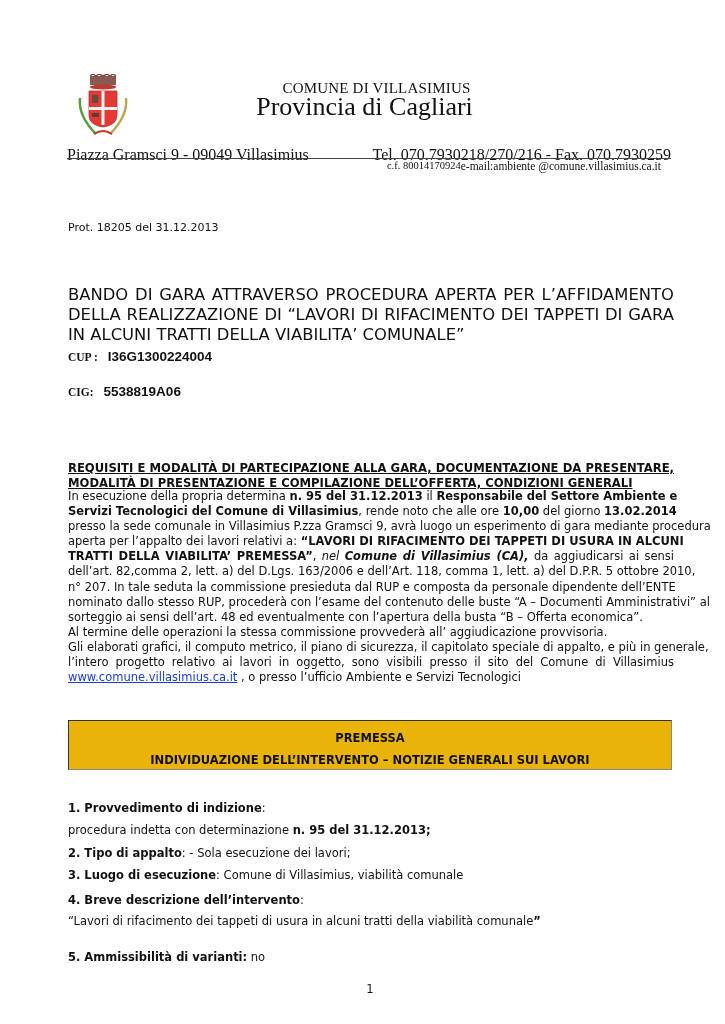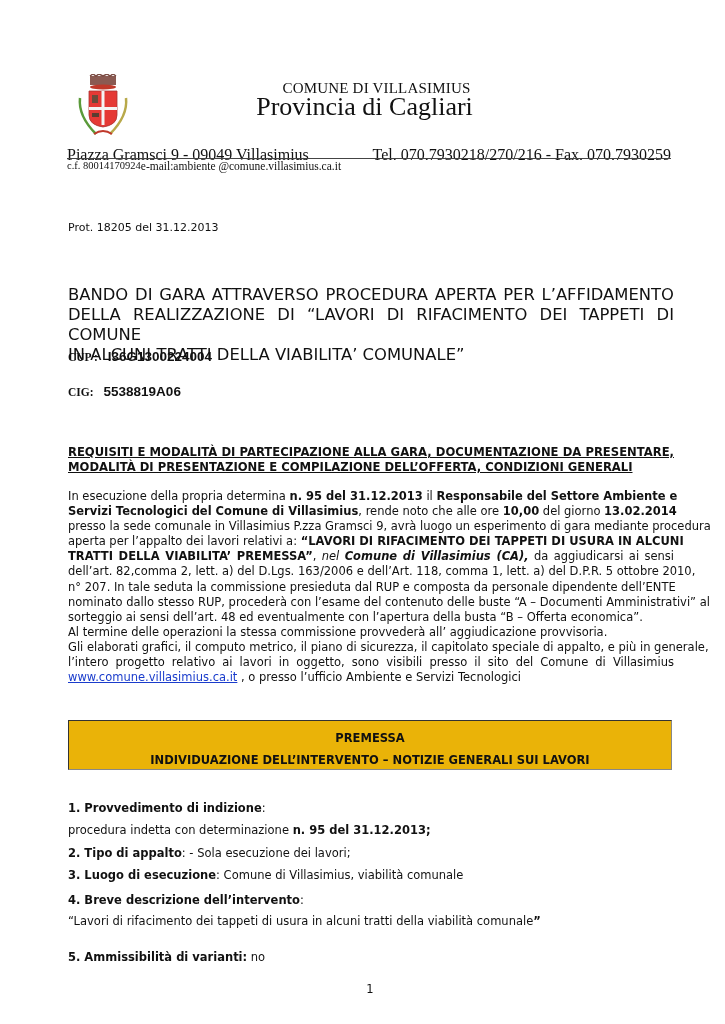--- a/index.html
+++ b/index.html
@@ -7,35 +7,35 @@
   .page { position:absolute; left:0; top:0; width:725px; height:1024px; }
   .serif { font-family: "Liberation Serif", "DejaVu Serif", serif; }
   .sans { font-family: "DejaVu Sans", "Liberation Sans", sans-serif; margin-top: 29px; }
   .arial { font-family: "Liberation Sans", sans-serif; }
 
   .crest { position:absolute; left:76px; top:74px; width:54px; height:68px; }
   .hdr-comune { position:absolute; left:0; width:725px; top:80px; text-align:center; font-size:15px; letter-spacing:0.2px; padding-left:28px; box-sizing:border-box; }
   .hdr-prov { position:absolute; left:0; width:725px; top:92px; text-align:center; font-size:26px; padding-left:4px; box-sizing:border-box; }
   .addr-row { position:absolute; left:67px; right:54px; top:146px; font-size:16px; display:flex; justify-content:space-between; }
   .hdr-rule { position:absolute; left:67px; right:54px; top:158px; border-top:1.5px solid #444; }
-  .cf-row { position:absolute; left:67px; right:54px; top:160px; font-size:10.5px; display:flex; justify-content:flex-start; }
+  .cf-row { position:absolute; left:67px; right:54px; top:160px; font-size:10.5px; display:flex; justify-content:flex-end; }
   .cf-row .mail { font-size:11.5px; margin-right:10px; }
 
   .prot { position:absolute; left:68px; top:192px; font-size:11px; }
   .title { position:absolute; left:68px; width:606px; top:256px; font-size:16.4px; line-height:20px; text-align:justify; text-align-last:left; }
   .title .l1 { text-align:justify; text-align-last:justify; display:block; }
   .title .l2 { text-align:justify; text-align-last:justify; display:block; }
 
   .code-row { position:absolute; left:68px; font-weight:bold; }
   .code-row .k { font-size:11.5px;font-family:Liberation Serif, serif; }
   .code-row .v { font-size:13.5px; margin-left:6px; }
   .cup { top:347px; }
   .cig { top:382px; }
 
-  .req { position:absolute; left:68px; width:606px; top:416px; font-size:11.6px; line-height:15px; font-weight:bold; text-decoration:underline; }
+  .req { position:absolute; left:68px; width:606px; top:432px; font-size:11.6px; line-height:15px; font-weight:bold; text-decoration:underline; }
   .req span { display:block; text-align:justify; text-align-last:justify; }
   .req span.last { text-align-last:left; }
 
   .body { position:absolute; left:68px; width:606px; top:460px; font-size:11.5px; line-height:15.1px; }
   .body .jl { display:block; text-align:justify; text-align-last:justify; white-space:nowrap; }
   .body .ll { display:block; text-align:left; white-space:nowrap; }
   .body a { color:#1a3ccc; text-decoration:underline; }
 
   .premessa { position:absolute; left:68px; width:602px; top:691px; height:48px; background:#eab308; border:1px solid #333; border-right:1.5px solid #888; border-bottom:1.5px solid #888; text-align:center; font-weight:bold; font-size:11.5px; }
   .premessa .p1 { position:absolute; left:0; right:0; top:10px; }
@@ -75,21 +75,21 @@
   <div class="hdr-rule"></div>
   <div class="cf-row serif">
     <span>c.f. 80014170924</span>
     <span class="mail">e-mail:ambiente @comune.villasimius.ca.it</span>
   </div>
 
   <div class="prot sans">Prot. 18205 del 31.12.2013</div>
 
   <div class="title sans">
     <span class="l1">BANDO DI GARA ATTRAVERSO PROCEDURA APERTA PER L’AFFIDAMENTO</span>
-    <span class="l2">DELLA REALIZZAZIONE DI “LAVORI DI RIFACIMENTO DEI TAPPETI DI COMUNE</span>
+    <span class="l2">DELLA REALIZZAZIONE DI “LAVORI DI RIFACIMENTO DEI TAPPETI DI GARA</span>
     <span>IN ALCUNI TRATTI DELLA VIABILITA’ COMUNALE”</span>
   </div>
 
   <div class="code-row cup">
     <span class="k sans">CUP :</span>
     <span class="v arial">I36G1300224004</span>
   </div>
   <div class="code-row cig">
     <span class="k sans">CIG:</span>
     <span class="v arial">5538819A06</span>

